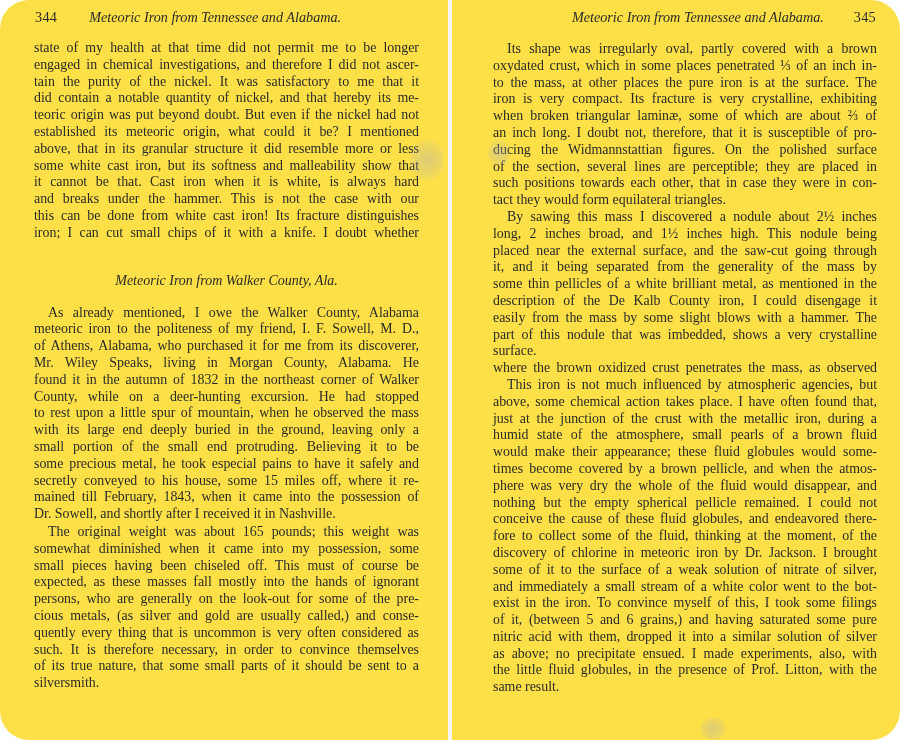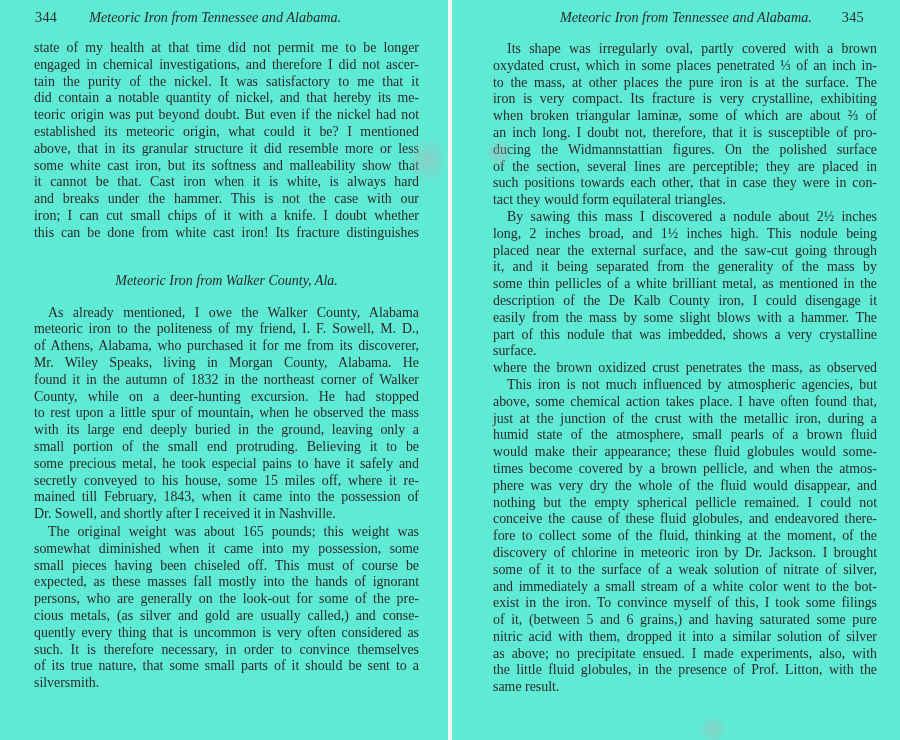--- a/index.html
+++ b/index.html
@@ -11,21 +11,22 @@
       width: 900px;
       height: 740px;
       overflow: hidden;
       position: relative;
       font-family: "Liberation Serif", "DejaVu Serif", serif;
       color: #2a2a2a;
     }
     .spread {
       position: absolute;
       inset: 0;
-      background: #5eead4;
+      background: #fde047;
+      border-radius: 29px;
     }
     .page {
       position: absolute;
       top: 0;
       height: 740px;
     }
     .page-left {
       left: 0;
       width: 450px;
     }
@@ -45,21 +46,21 @@
       position: absolute;
       top: 8px;
       font-size: 14.2px;
       line-height: 18px;
       white-space: nowrap;
     }
     .page-left .running-head {
       left: 35px;
     }
     .page-right .running-head {
-      right: 36px;
+      right: 24px;
       text-align: right;
     }
     .running-head .folio {
       font-style: normal;
       letter-spacing: 0.3px;
     }
     .running-head .title {
       font-style: italic;
     }
     .page-left .running-head .title { margin-left: 32px; }
@@ -124,22 +125,22 @@
           <span class="line">state of my health at that time did not permit me to be longer</span>
           <span class="line">engaged in chemical investigations, and therefore I did not ascer-</span>
           <span class="line">tain the purity of the nickel.  It was satisfactory to me that it</span>
           <span class="line">did contain a notable quantity of nickel, and that hereby its me-</span>
           <span class="line">teoric origin was put beyond doubt.  But even if the nickel had not</span>
           <span class="line">established its meteoric origin, what could it be?  I mentioned</span>
           <span class="line">above, that in its granular structure it did resemble more or less</span>
           <span class="line">some white cast iron, but its softness and malleability show that</span>
           <span class="line">it cannot be that.  Cast iron when it is white, is always hard</span>
           <span class="line">and breaks under the hammer.  This is not the case with our</span>
+          <span class="line">this can be done from white cast iron!  Its fracture distinguishes</span>
           <span class="line">iron; I can cut small chips of it with a knife.  I doubt whether</span>
-          <span class="line">this can be done from white cast iron!  Its fracture distinguishes</span>
         </div>
       <div style="height:28px;"></div>
       <div class="section-heading">Meteoric Iron from Walker County, Ala.</div>
       <div style="height:13px;"></div>
       <div class="para" id="lp-p1">
           <span class="line indent">As already mentioned, I owe the Walker County, Alabama</span>
           <span class="line">meteoric iron to the politeness of my friend, I. F. Sowell, M. D.,</span>
           <span class="line">of Athens, Alabama, who purchased it for me from its discoverer,</span>
           <span class="line">Mr. Wiley Speaks, living in Morgan County, Alabama.  He</span>
           <span class="line">found it in the autumn of 1832 in the northeast corner of Walker</span>

